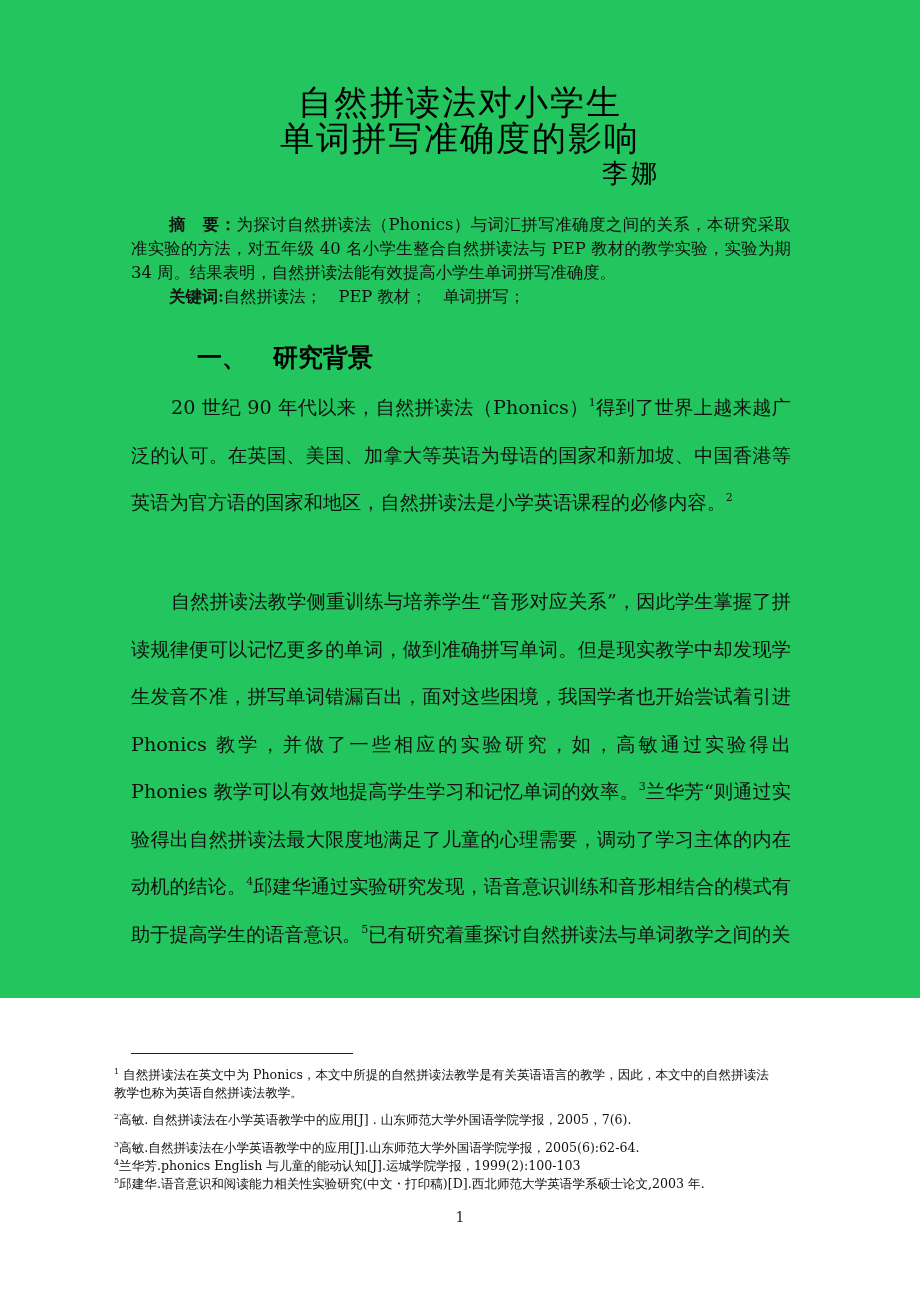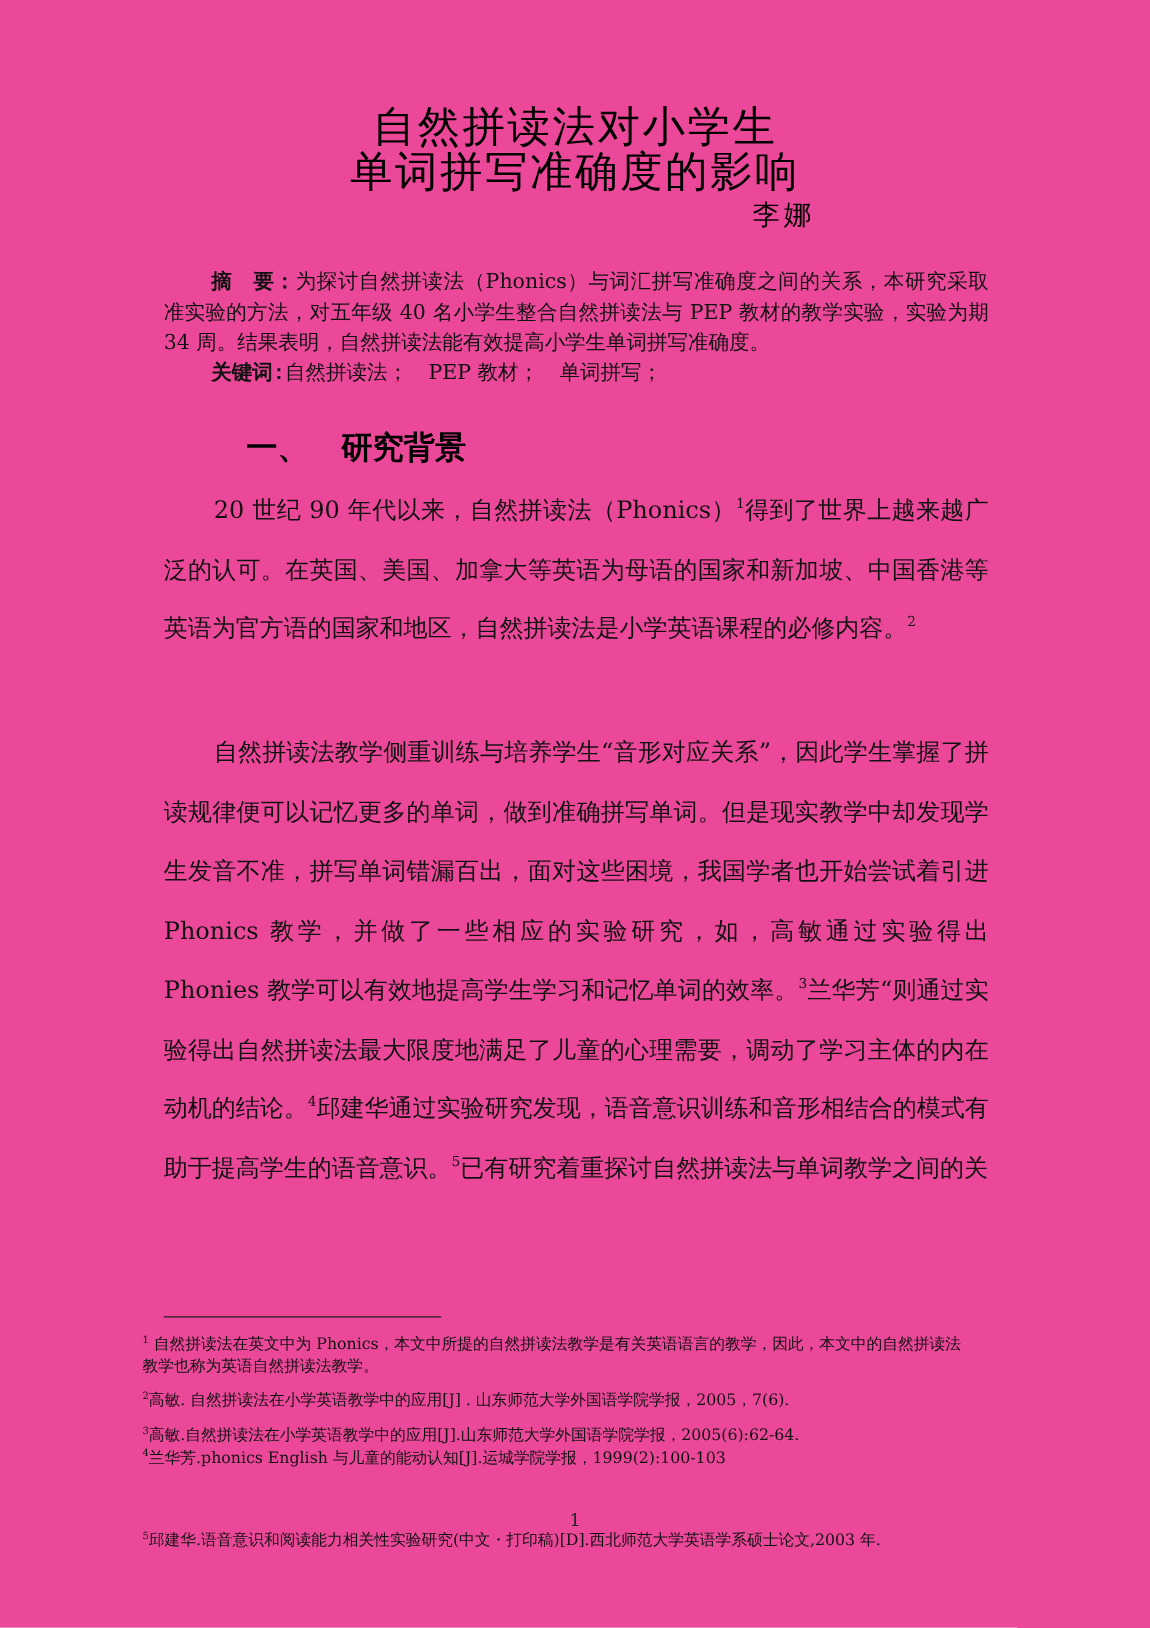--- a/index.html
+++ b/index.html
@@ -11,59 +11,59 @@
       width: 920px;
       height: 1302px;
       position: relative;
       overflow: hidden;
       color: #111111;
       font-family: "DejaVu Serif", "Liberation Serif", serif;
     }
     .page {
       position: absolute;
       left: 0; top: 0;
-      width: 920px; height: 1302px;
-      background: #ec4899;
+      width: 920px; height: 998px;
+      background: #22c55e;
     }
     .title-line {
       position: absolute;
       left: 0;
       width: 920px;
       text-align: center;
       font-family: "DejaVu Sans", "Liberation Sans", sans-serif;
       font-size: 34px;
       line-height: 40px;
       letter-spacing: 2px;
       color: #000;
     }
     .title-1 { top: 82px; }
     .title-2 { top: 118px; }
     .author {
       position: absolute;
       left: 602px;
       top: 158px;
       font-family: "DejaVu Sans", "Liberation Sans", sans-serif;
-      font-size: 22px;
+      font-size: 26px;
       line-height: 30px;
       letter-spacing: 3px;
       color: #000;
     }
     .abstract {
       position: absolute;
       left: 131px;
       top: 213px;
       width: 660px;
       font-size: 16.4px;
       line-height: 24px;
       color: #111;
       text-align: justify;
     }
     .abstract p { margin: 0; text-indent: 38px; }
     .abstract .kw-label, .abstract .abs-label {
-      font-family: Liberation Mono, monospace;
+      font-family: Liberation Serif, serif;
       font-weight: bold;
     }
     .section-heading {
       position: absolute;
       left: 197px;
       top: 343px;
       font-family: "DejaVu Sans", "Liberation Sans", sans-serif;
       font-weight: bold;
       font-size: 25px;
       line-height: 30px;
@@ -101,21 +101,21 @@
       width: 660px;
       font-size: 12.6px;
       line-height: 18px;
       color: #111;
     }
     .footnotes p { margin: 0; }
     .fn-1 { top: 1066px; }
     .fn-2 { top: 1111px; }
     .fn-3 { top: 1139px; }
     .fn-4 { top: 1157px; }
-    .fn-5 { top: 1175px; margin-top: 48px; }
+    .fn-5 { top: 1175px; }
     .footnotes sup {
       font-size: 8px;
       vertical-align: 5px;
       line-height: 0;
     }
     .page-number {
       position: absolute;
       left: 0;
       top: 1207px;
       width: 920px;

